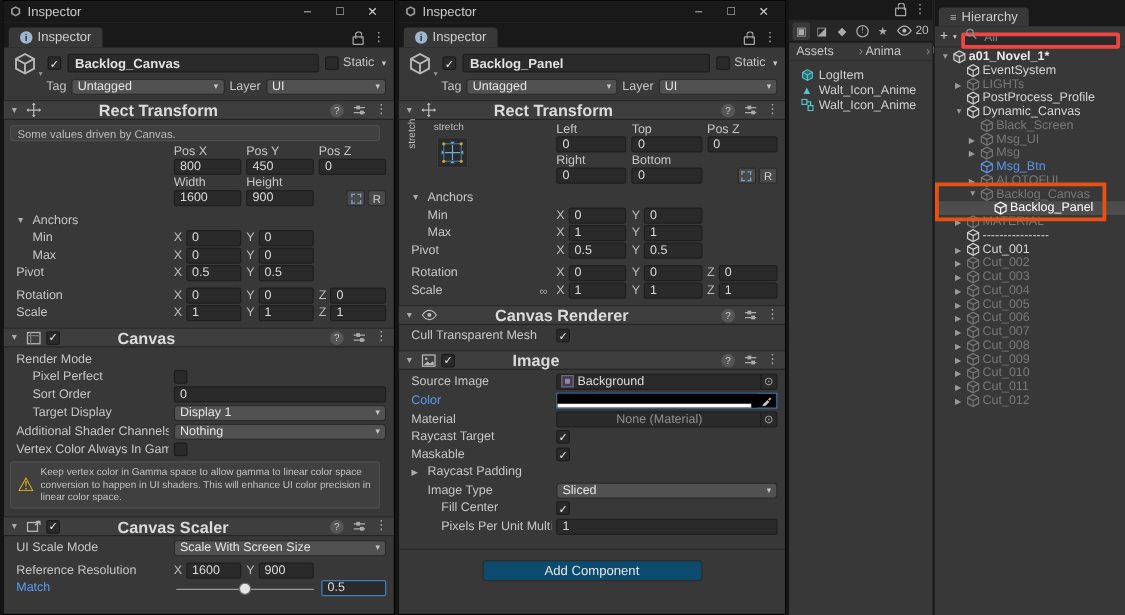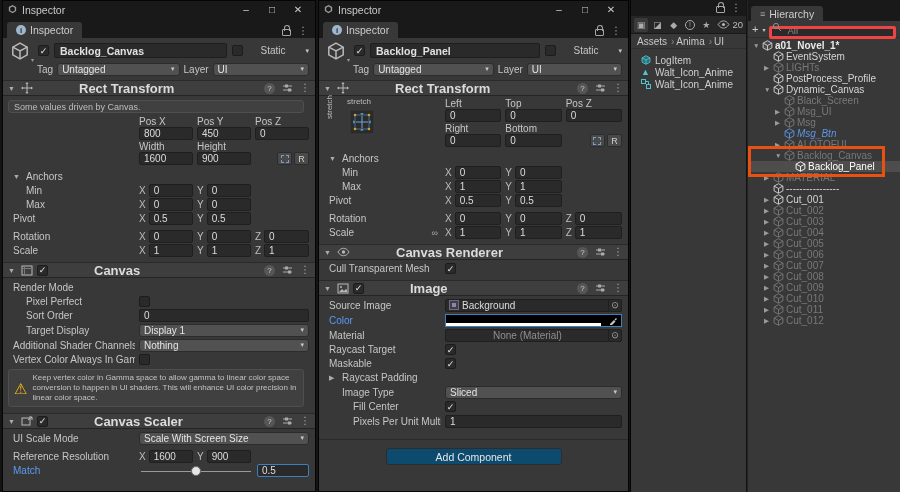--- a/index.html
+++ b/index.html
@@ -19,21 +19,21 @@
   .tabicons{margin-left:auto;display:flex;align-items:center;gap:7px;padding:0 7px 2px 0;}
   .lock{position:relative;width:9px;height:7px;border:1px solid #A6A6A6;border-radius:1px;margin-top:3px;}
   .lock::before{content:"";position:absolute;top:-5px;left:1px;width:4px;height:5px;border:1px solid #A6A6A6;border-bottom:none;border-radius:3px 3px 0 0;}
   .kebab{color:#ABABAB;font-size:10px;line-height:8px;}
   
   .gohead{padding:4px 6px 4px 4px;flex:none;}
   .gorow1{display:flex;align-items:center;gap:5px;height:17px;margin-bottom:3px;}
   .goicon{width:26px;display:flex;align-items:center;justify-content:center;position:relative;}
   .goicon .subcaret{position:absolute;right:-1px;bottom:-3px;font-size:6px;color:#9A9A9A;}
   .namefield{flex:1;background:#2A2A2A;border:1px solid #1E1E1E;border-radius:2px;height:15px;font-size:10.5px;font-weight:bold;color:#E0E0E0;display:flex;align-items:center;padding:0 5px;}
-  .staticwrap{display:flex;align-items:center;gap:17px;color:#C6C6C6;font-size:10px;}
+  .staticwrap{display:flex;align-items:center;gap:3px;color:#C6C6C6;font-size:10px;}
   .gorow2{display:flex;align-items:center;gap:4px;height:14px;padding-left:30px;}
   .minlab{font-size:10px;color:#C6C6C6;}
   
   .cb{width:11px;height:11px;background:#2A2A2A;border:1px solid #1C1C1C;border-radius:2px;display:flex;align-items:center;justify-content:center;font-size:9px;color:#E8E8E8;flex:none;}
   .cb.on::before{content:"✓";}
   .dd{background:#515151;border:1px solid #2C2C2C;border-radius:3px;height:13px;display:flex;align-items:center;font-size:10px;color:#E4E4E4;padding:0 4px;flex:1;min-width:0;position:relative;}
   .dd .ddtext{white-space:nowrap;overflow:hidden;flex:1;}
   .caret{font-size:7px;color:#C8C8C8;margin-left:3px;flex:none;}
   .inp{background:#2A2A2A;border:1px solid #1F1F1F;border-radius:2px;height:13px;font-size:10px;color:#DCDCDC;display:flex;align-items:center;padding:0 4px;flex:1;min-width:0;position:relative;white-space:nowrap;overflow:hidden;}
   .chead{height:16px;background:#3E3E3E;border-top:1px solid #2A2A2A;border-bottom:1px solid #242424;display:flex;align-items:center;gap:4px;padding:0 5px;flex:none;}
@@ -87,21 +87,21 @@
   .linkic{margin-left:auto;margin-right:3px;color:#A8A8A8;font-size:9px;}
   
   #proj{position:absolute;left:630px;top:0;width:116px;height:492px;background:#383838;border-left:1px solid #050505;}
   .proj-top{height:16px;background:#191919;display:flex;align-items:center;justify-content:flex-end;gap:6px;padding:0 5px;}
   .proj-icons{height:18px;background:#262626;border-bottom:1px solid #191919;display:flex;align-items:center;gap:2px;padding:0 3px;}
   .pic{width:16px;height:14px;display:flex;align-items:center;justify-content:center;font-size:9px;color:#ABABAB;}
   .pic.first{background:#3A3A3A;border-radius:2px;}
   .bangic{width:10px;height:10px;border-radius:50%;border:1px solid #ABABAB;font-size:7px;display:flex;align-items:center;justify-content:center;color:#ABABAB;}
   .bangic::before{content:"!";}
   .eyecount{display:flex;align-items:center;gap:2px;font-size:9.5px;color:#BDBDBD;margin-left:2px;}
-  .crumbs{height:15px;display:flex;align-items:center;padding:0 6px;border-bottom:1px solid #2E2E2E;font-size:10px;color:#C8C8C8;gap:2px;}
+  .crumbs{height:15px;display:flex;align-items:center;padding:0 6px;border-bottom:1px solid #2E2E2E;font-size:10px;color:#C8C8C8;gap:18px;}
   .crumb{white-space:nowrap;}
   .crumb + .crumb::before{content:"›";color:#8A8A8A;margin-right:2px;padding-left:2px;}
   .plist{padding-top:5px;}
   .pitem{height:12px;display:flex;align-items:center;gap:4px;padding-left:9px;font-size:10px;color:#CFCFCF;}
   .pitem .g{display:none;width:11px;justify-content:center;align-items:center;color:#4FC4CF;font-size:9px;}
   .pitem.ic-prefab .g-cube{display:flex;}
   .pitem.ic-animation .g-anim{display:flex;}
   .pitem.ic-animator .g-ctrl{display:flex;}
   #hier{position:absolute;left:747px;top:0;width:153px;height:492px;background:#383838;border-left:1px solid #232323;}
   .hier-tabbar{height:21px;background:#191919;display:flex;align-items:flex-end;padding-left:3px;}
@@ -118,21 +118,21 @@
   .trow{height:11px;display:flex;align-items:center;font-size:10px;color:#D4D4D4;}
   .trow .ind{flex:none;width:calc(5px + var(--d,0)*11px);}
   .trow .arrow{flex:none;width:9px;font-size:6.5px;color:#9A9A9A;}
   .trow.ar-collapsed .arrow::before{content:"▶";}
   .trow.ar-expanded .arrow::before{content:"▼";}
   .trow .ticon{flex:none;width:13px;display:flex;align-items:center;}
   .trow .tlabel{white-space:nowrap;overflow:hidden;}
   .trow .scn{display:none;}
   .trow.ic-scene .scn{display:block;}
   .trow.st-inactive{color:#787878;}
-  .trow.st-prefab{color:#5C96E6;font-style:italic;}
+  .trow.st-prefab{color:#5C96E6;}
   .trow.st-selected{background:#4D4D4D;color:#FFFFFF;}
   .trow.st-scene{color:#EAEAEA;font-weight:bold;}
   #orange-box{position:absolute;left:748px;top:146px;width:137px;height:31px;border:3px solid #E85112;z-index:60;pointer-events:none;}
 </style>
 </head>
 <body>
 
 <div class="win" id="win-left">
   <div class="titlebar">
     <svg width="11" height="11" viewBox="0 0 24 24">

